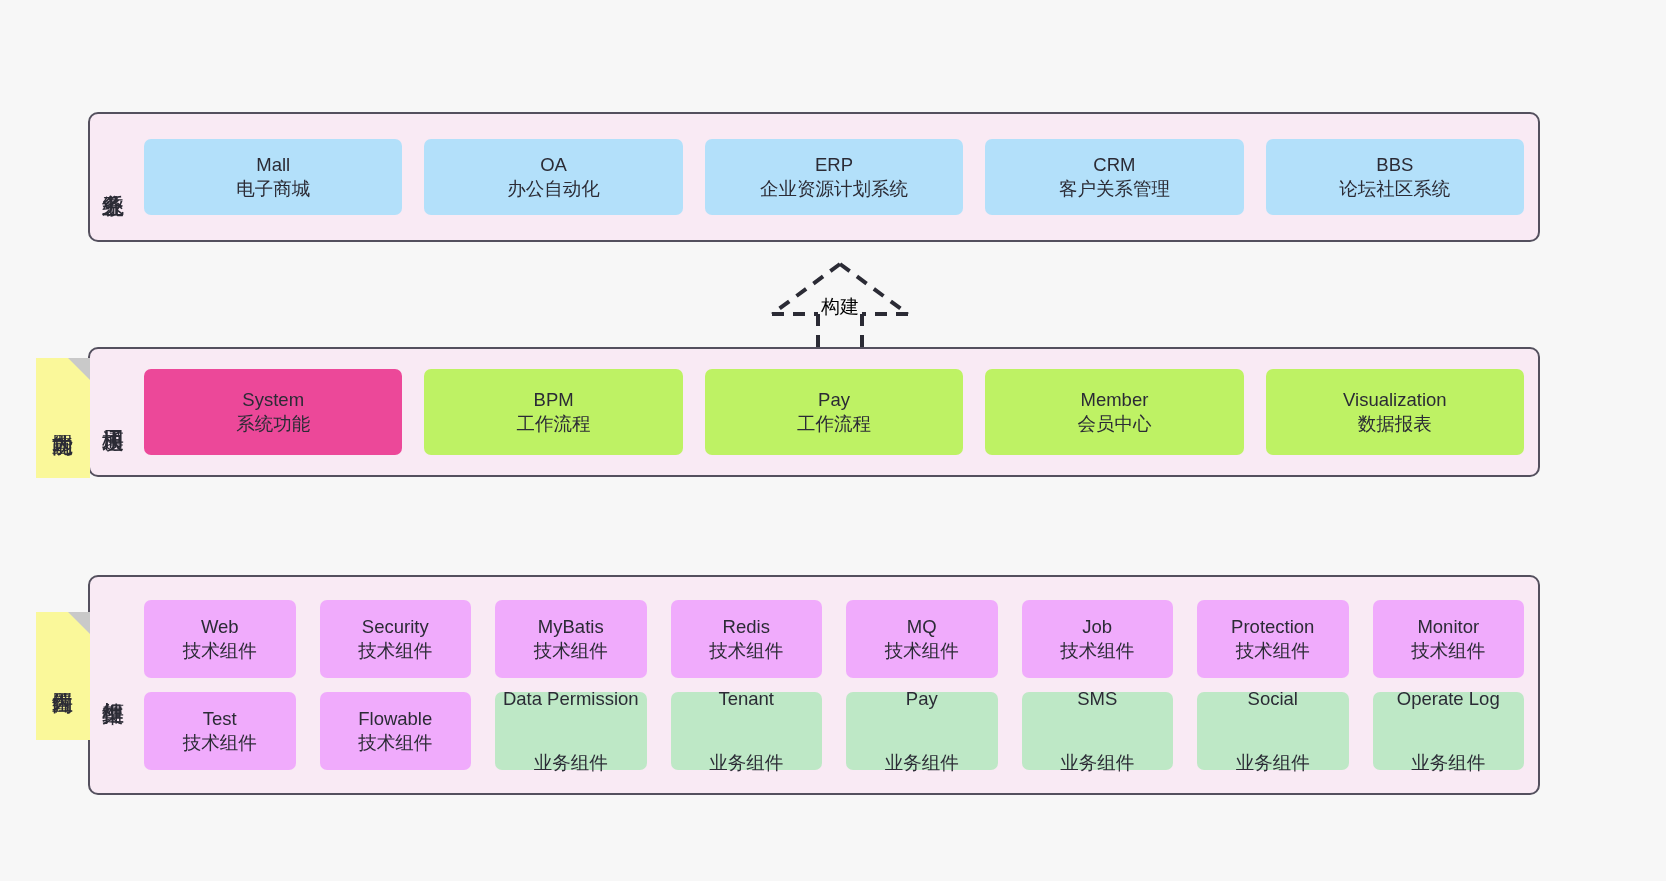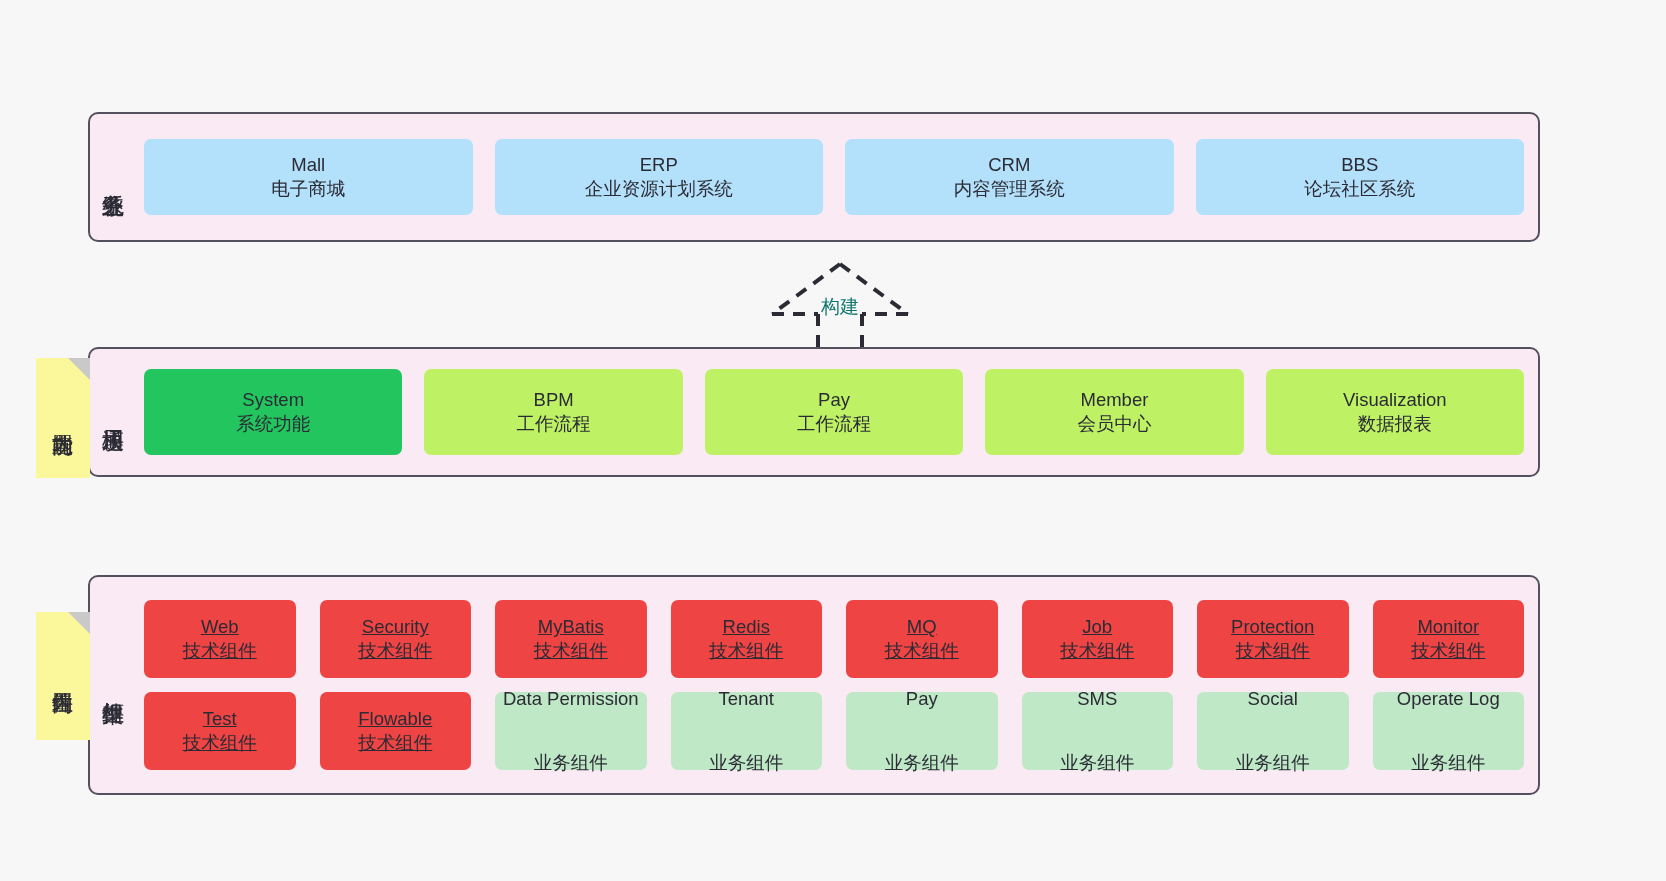--- a/index.html
+++ b/index.html
@@ -90,33 +90,33 @@
   #layer-business .card { background: #b3e0fa; height: 76px; }
 
   
   #layer-modules {
     left: 88px;
     top: 347px;
     width: 1452px;
     height: 130px;
   }
   #layer-modules .card { height: 86px; }
-  .card.red  { background: #22c55e; }
+  .card.red  { background: #ec4899; }
   .card.pink { background: #bef264; }
 
   
   #layer-framework {
     left: 88px;
     top: 575px;
     width: 1452px;
     height: 220px;
   }
   #layer-framework .row { gap: 24px; }
   #layer-framework .card { height: 78px; }
-  .card.green  { background: #ef4444; text-decoration: underline; }
+  .card.green  { background: #f0abfc; }
   .card.lgreen { background: #bee8c6; gap: 40px; }
 
   
   .note {
     position: absolute;
     background: #faf89a;
     width: 54px;
     font-size: 21px;
     line-height: 1.1;
     color: #2b2b35;
@@ -144,47 +144,51 @@
     width: 160px;
     height: 92px;
   }
   .arrow svg { display: block; overflow: visible; }
   .arrow-label {
     position: absolute;
     left: 50%;
     transform: translateX(-50%);
     top: 36px;
     font-size: 19px;
-    color: #0f766e;
+    color: #000000;
     background: transparent;
     white-space: nowrap;
   }
   #arrow-build { left: 760px; top: 258px; }
   #arrow-implement { left: 775px; top: 490px; }
 </style>
 </head>
 <body>
 
 <div class="canvas">
 
   <div class="layer" id="layer-business">
     <div class="layer-title">业务系统</div>
     <div class="layer-body">
       <div class="row">
         <div class="card blue">
           <span class="en">Mall</span>
           <span class="cn">电子商城</span>
         </div>
         <div class="card blue">
+          <span class="en">OA</span>
+          <span class="cn">办公自动化</span>
+        </div>
+        <div class="card blue">
           <span class="en">ERP</span>
           <span class="cn">企业资源计划系统</span>
         </div>
         <div class="card blue">
           <span class="en">CRM</span>
-          <span class="cn">内容管理系统</span>
+          <span class="cn">客户关系管理</span>
         </div>
         <div class="card blue">
           <span class="en">BBS</span>
           <span class="cn">论坛社区系统</span>
         </div>
       </div>
     </div>
   </div>
 
   <div class="arrow" id="arrow-build">

